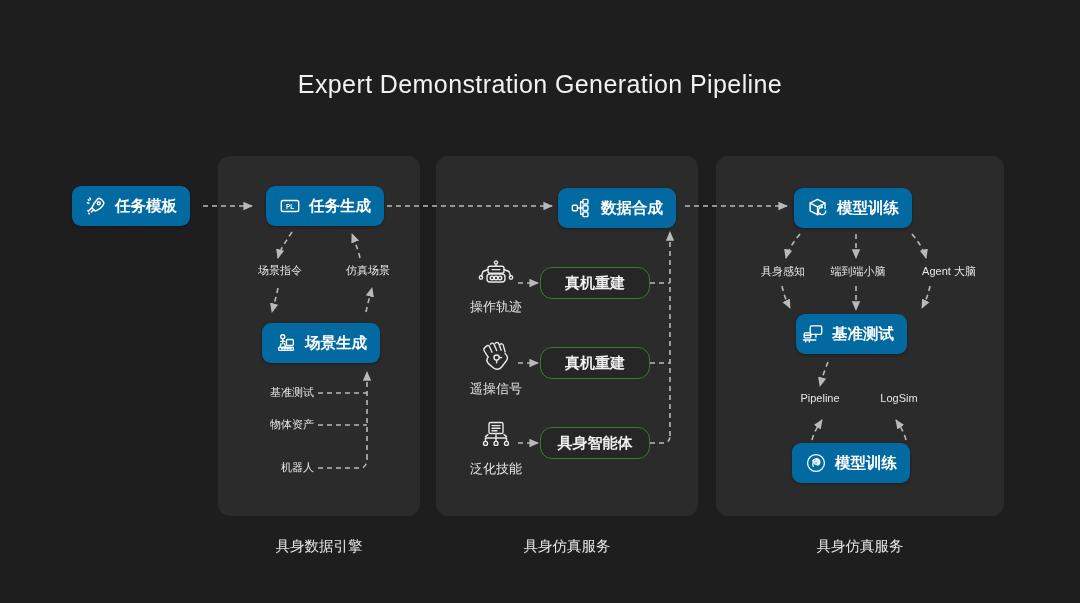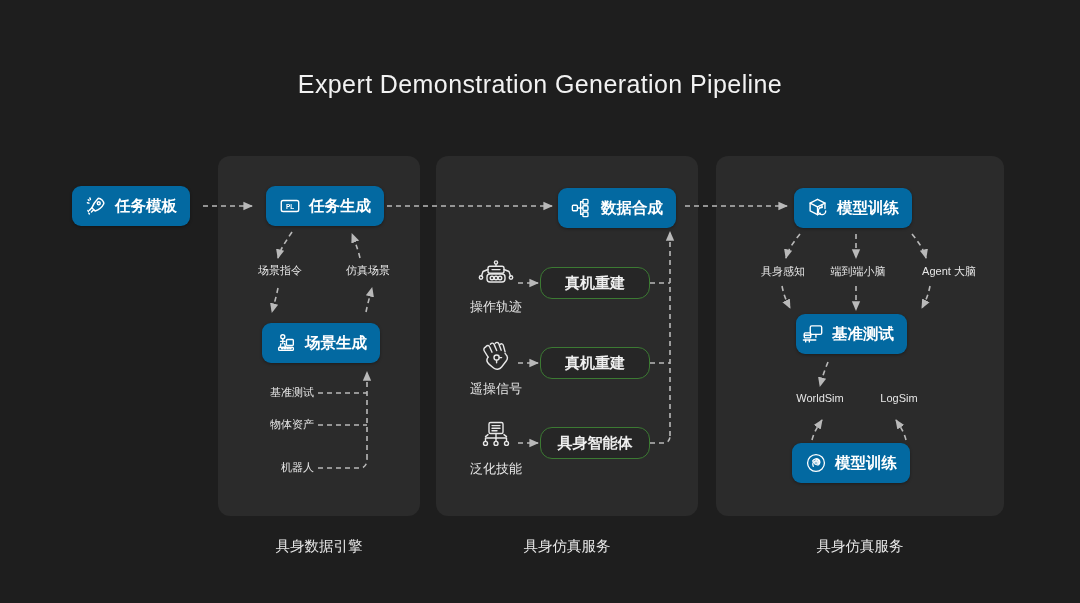--- a/index.html
+++ b/index.html
@@ -278,21 +278,21 @@
         <path d="M15.2 12.4v3.2"></path>
         <rect x="2.5" y="10.8" width="7" height="5.4" rx="1"></rect>
         <path d="M2.5 13.4h7"></path>
         <path d="M1.5 18.6h13.5"></path>
         <path d="M4 18.6v2M8 18.6v2"></path>
       </svg>
     </span>
     <span>基准测试</span>
   </div>
 
-  <div class="lbl" style="left:776px; top:392px; width:88px;">WorldSim</div>
+  <div class="lbl" style="left:776px; top:392px; width:88px;">Pipeline</div>
   <div class="lbl" style="left:862px; top:392px; width:74px;">LogSim</div>
 
   <div class="pill" style="left:792px; top:443px;">
     <span class="glyph">
       <svg viewBox="0 0 24 24" fill="none" stroke="#ffffff" stroke-width="1.4" stroke-linecap="round" stroke-linejoin="round">
         <circle cx="12" cy="12" r="9.2"></circle>
         <path d="M12 7.2c2.6 0 4.4 2 4.2 4.3-.2 1.9-1.7 2.9-3 2.5"></path>
         <path d="M8.3 9.9c1.3-2.2 3.9-2.8 5.7-1.4 1.5 1.1 1.7 3 .9 4"></path>
         <path d="M9.1 15.6c-1.3-2.2-.5-4.8 1.6-5.8 1.7-.8 3.4 0 3.8 1.2"></path>
         <circle cx="12" cy="12" r="1.5"></circle>

